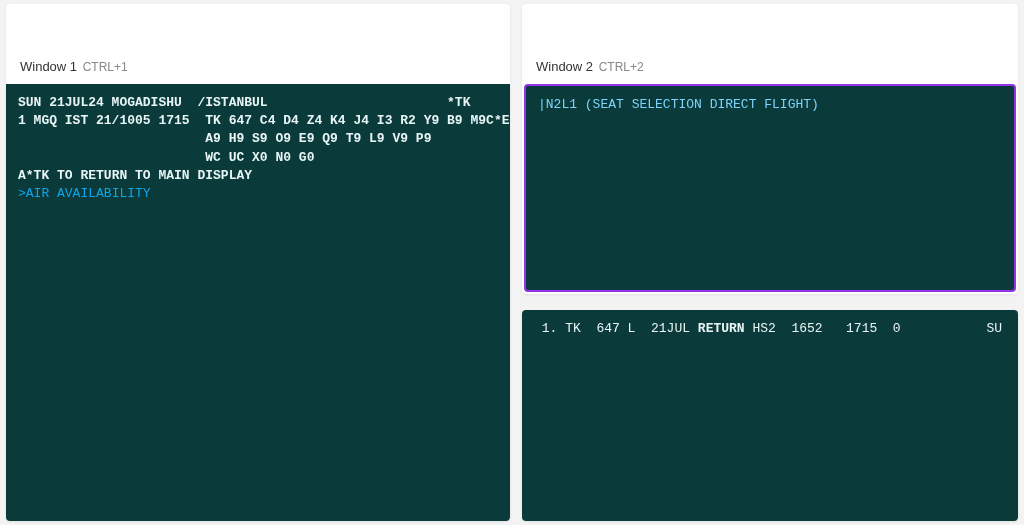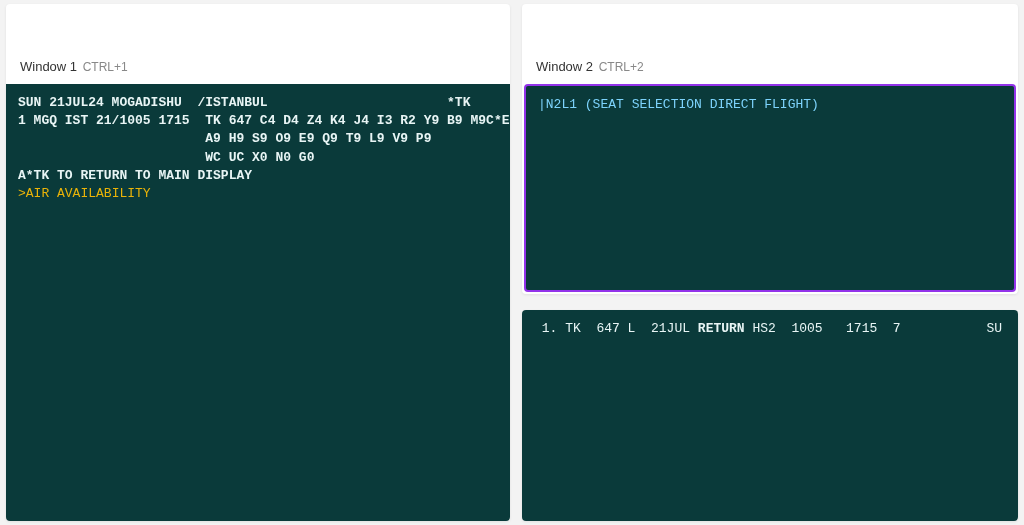--- a/index.html
+++ b/index.html
@@ -56,21 +56,21 @@
       color: #e8f5f5;
       white-space: pre;
       overflow: hidden;
     }
     .terminal-2 {
       border: 2px solid #9333ea;
       border-radius: 4px;
       margin: 0 2px 2px 2px;
     }
     .cmd-link {
-      color: #eab308;
+      color: #0ea5e9;
       font-family: Liberation Mono, monospace;
     }
     .bold-txt {
       font-weight: bold;
     }
     .input-line {
       color: #7dd3fc;
     }
     .cursor {
       color: #7dd3fc;
@@ -92,15 +92,15 @@
 <div class="col-right">
   <div class="panel panel-2">
     <div class="panel-header">
       <span>Window 2</span>
       <span class="shortcut">CTRL+2</span>
     </div>
     <div class="terminal terminal-2"><div class="input-line"><span class="cursor">|</span><span>N2L1 (SEAT SELECTION DIRECT FLIGHT)</span></div></div>
   </div>
 
   <div class="panel panel-3">
-    <div class="terminal"><div><span> 1. TK  647 L  21JUL </span><span class="bold-txt">RETURN</span><span> HS2  1005   1715  7           SU</span></div></div>
+    <div class="terminal"><div><span> 1. TK  647 L  21JUL </span><span class="bold-txt">RETURN</span><span> HS2  1652   1715  0           SU</span></div></div>
   </div>
 </div>
 
 </body></html>

